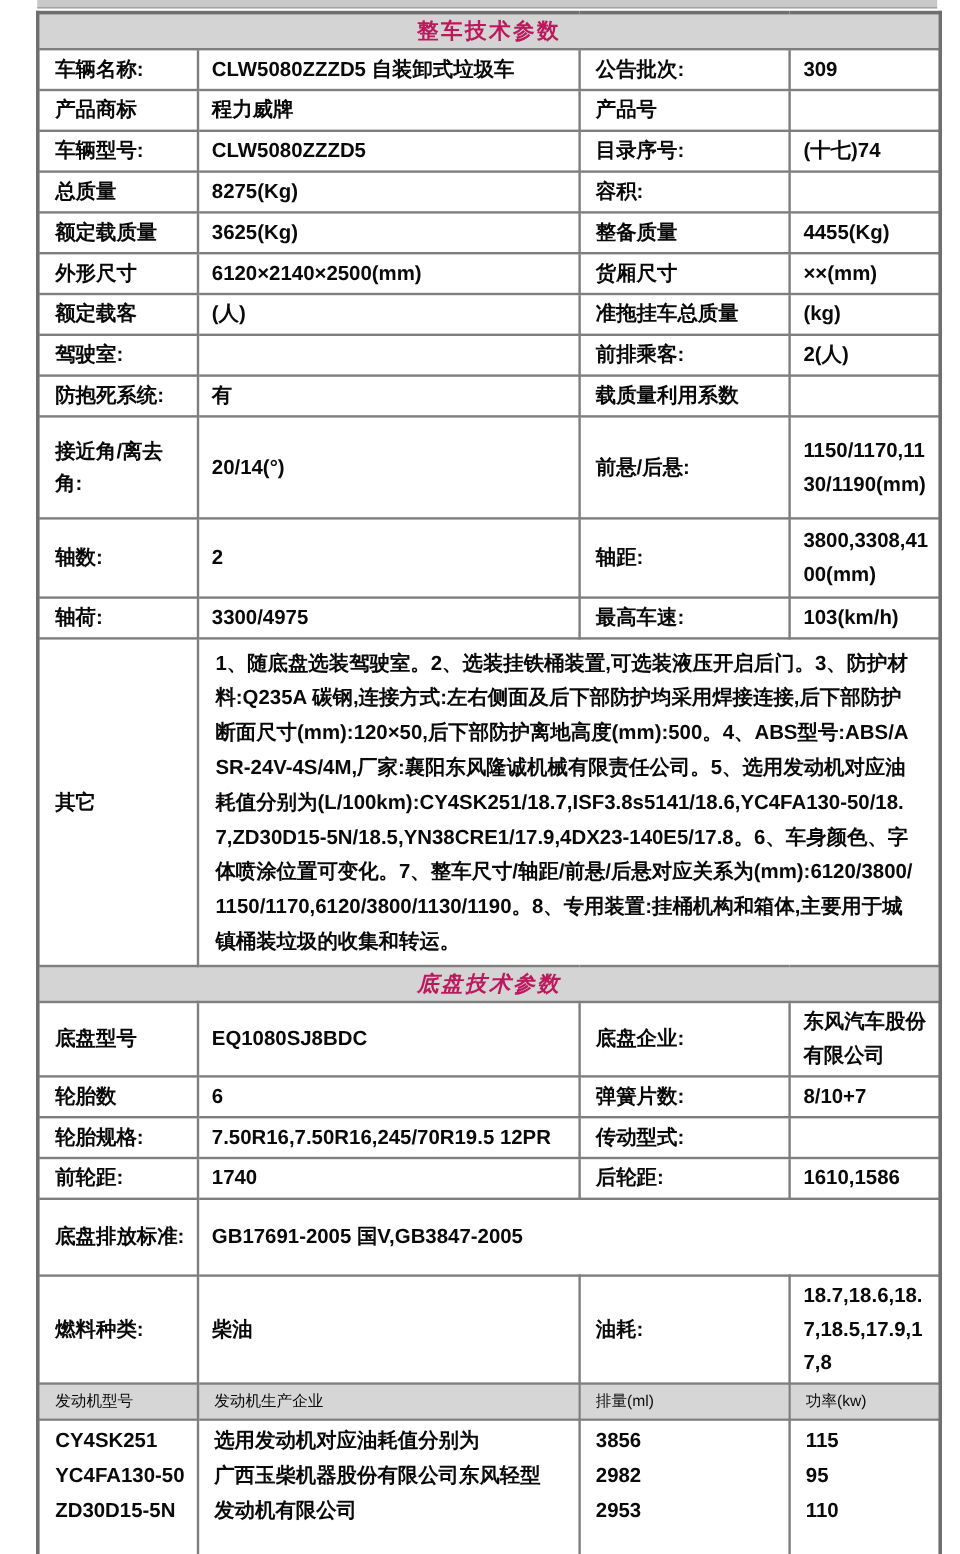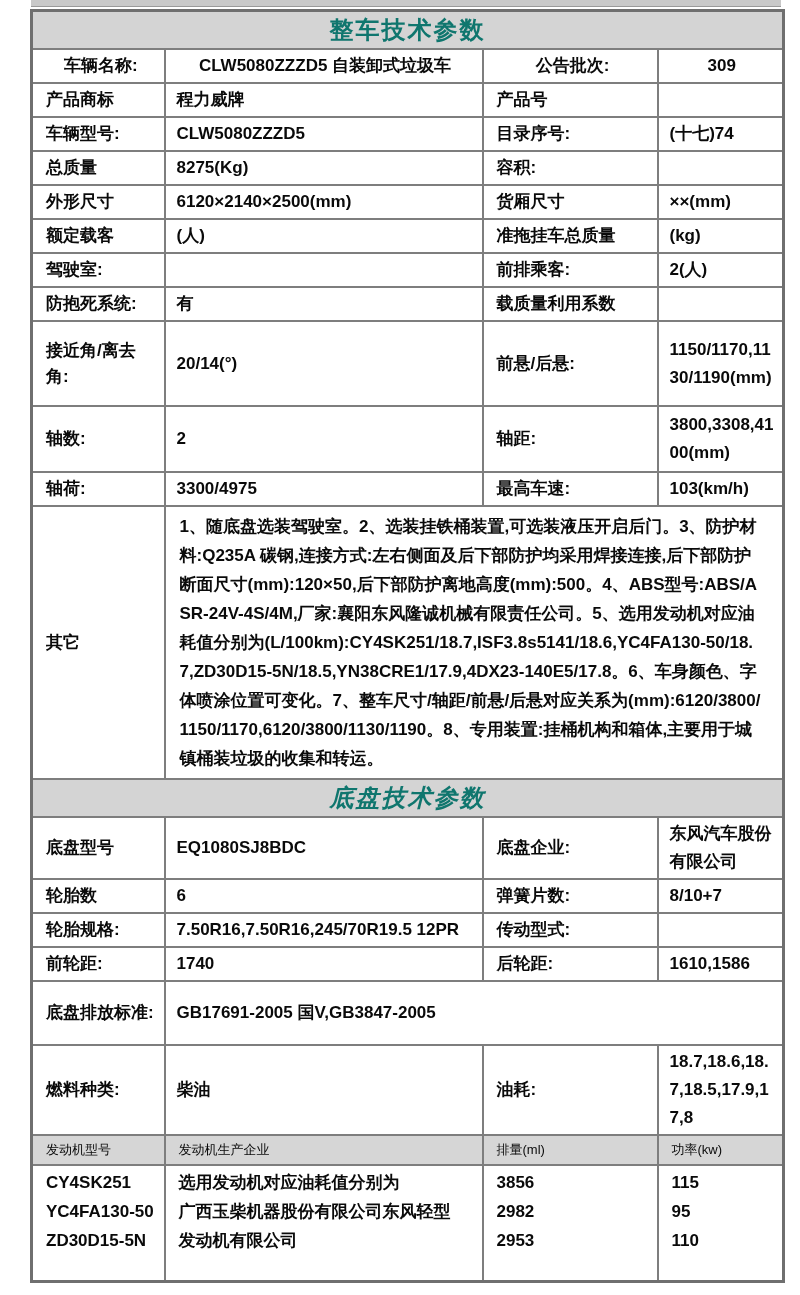--- a/index.html
+++ b/index.html
@@ -12,22 +12,22 @@
     position:absolute;left:30px;top:9px;width:752px;
     border-collapse:collapse;table-layout:fixed;
     border:3px solid #6f6f6f;
   }
   td{
     border:2px solid #7e7e7e;box-sizing:border-box;
     font-weight:bold;font-size:17px;color:#0a0a0a;
     padding:2px 8px;vertical-align:middle;overflow:hidden;
   }
   td.title{
-    background:#d4d4d4;color:#0f766e;text-align:center;
-    font-size:24px;letter-spacing:2px;padding:2px 0;
+    background:#d4d4d4;color:#be185d;text-align:center;
+    font-size:18px;letter-spacing:2px;padding:2px 0;
   }
   td.lab{padding-left:13px;word-break:break-all;line-height:26px;}
   td.val{padding-left:11px;word-break:break-all;line-height:28px;}
   td.other-text{
     line-height:29px;padding:5px 16px 5px 14px;word-break:break-all;
     vertical-align:middle;
   }
   td.eng-head{background:#d6d6d6;font-weight:normal;font-size:13px;padding-left:13px;}
   td.eng-body{vertical-align:top;padding:2px 0 0 0;}
   .eng-line{height:29px;line-height:29px;white-space:nowrap;overflow:hidden;padding-left:13px;font-weight:bold;}
@@ -41,21 +41,21 @@
     <colgroup>
       <col style="width:133px">
         <col style="width:318px">
         <col style="width:175px">
         <col style="width:126px">
     </colgroup>
     <tbody id="spec-body">
         <tr style="height: 28px;">
           <td class="title" colspan="4">整车技术参数</td>
         </tr>
-        <tr style="height: 33px; text-align: center;">
+        <tr style="height: 33px;">
           <td class="lab">车辆名称:</td>
           <td class="val">CLW5080ZZZD5 自装卸式垃圾车</td>
           <td class="lab">公告批次:</td>
           <td class="val">309</td>
         </tr>
         <tr style="height: 33px;">
           <td class="lab">产品商标</td>
           <td class="val">程力威牌</td>
           <td class="lab">产品号</td>
           <td class="val"></td>
@@ -64,20 +64,26 @@
           <td class="lab">车辆型号:</td>
           <td class="val">CLW5080ZZZD5</td>
           <td class="lab">目录序号:</td>
           <td class="val">(十七)74</td>
         </tr>
         <tr style="height: 32px;">
           <td class="lab">总质量</td>
           <td class="val">8275(Kg)</td>
           <td class="lab">容积:</td>
           <td class="val"></td>
+        </tr>
+        <tr style="height: 32px;">
+          <td class="lab">额定载质量</td>
+          <td class="val">3625(Kg)</td>
+          <td class="lab">整备质量</td>
+          <td class="val">4455(Kg)</td>
         </tr>
         <tr style="height: 32px;">
           <td class="lab">外形尺寸</td>
           <td class="val">6120×2140×2500(mm)</td>
           <td class="lab">货厢尺寸</td>
           <td class="val">××(mm)</td>
         </tr>
         <tr style="height: 32px;">
           <td class="lab">额定载客</td>
           <td class="val">(人)</td>

